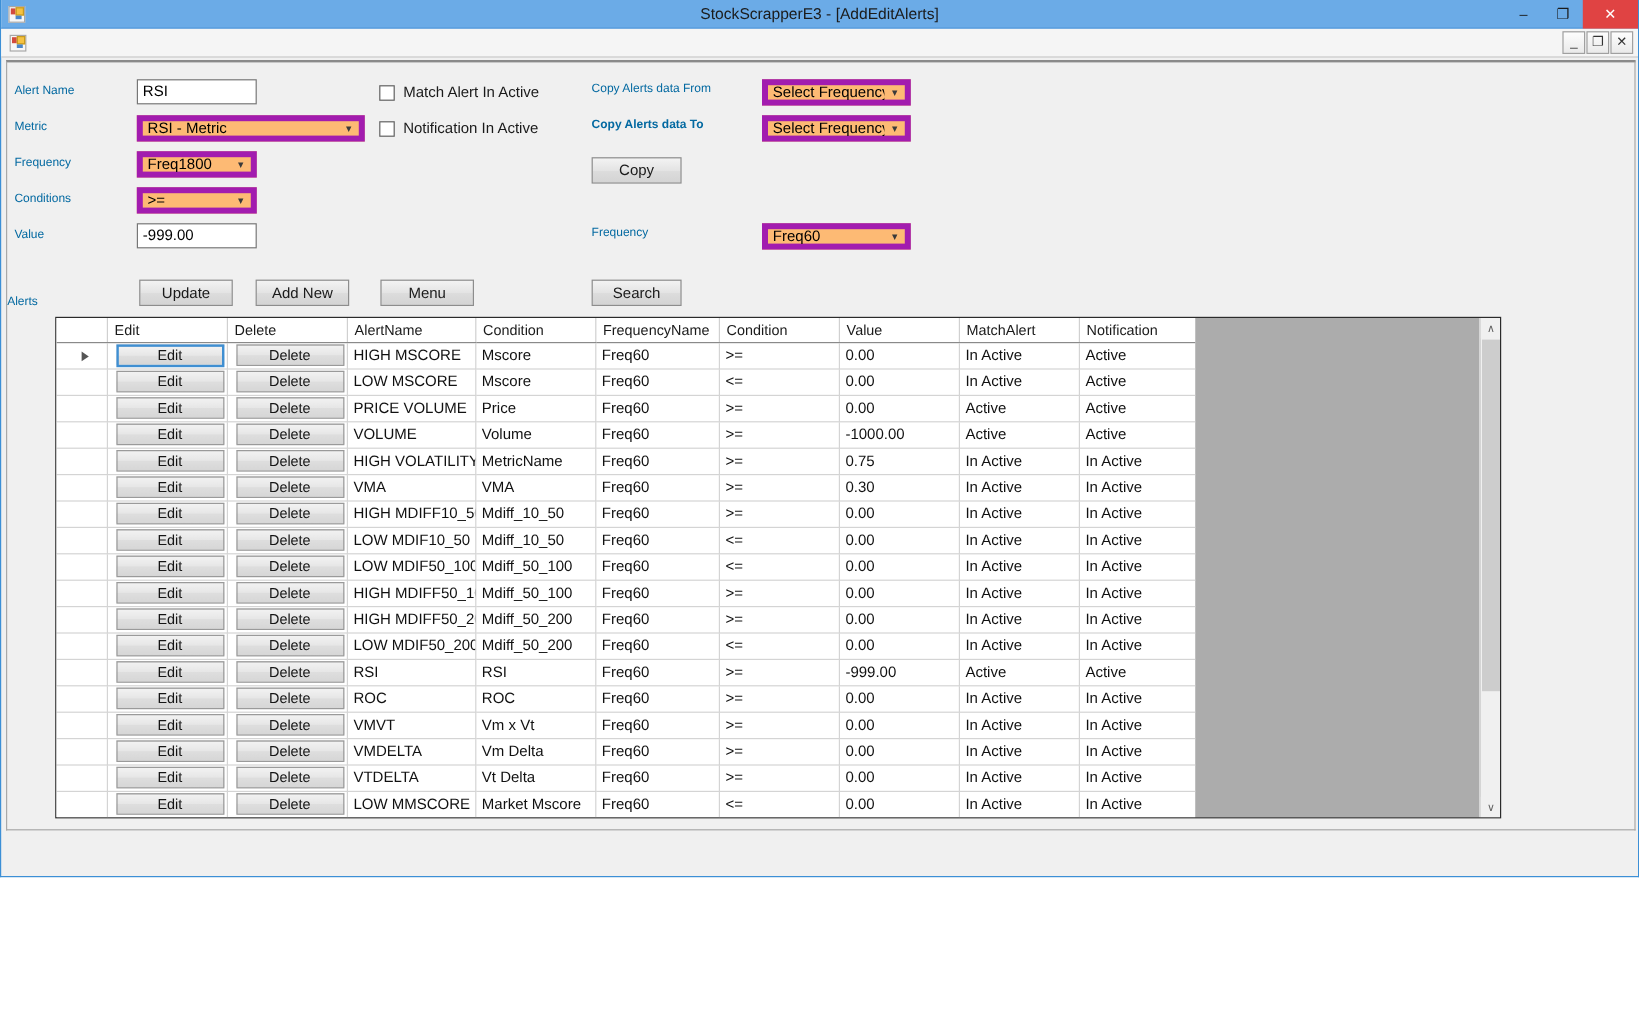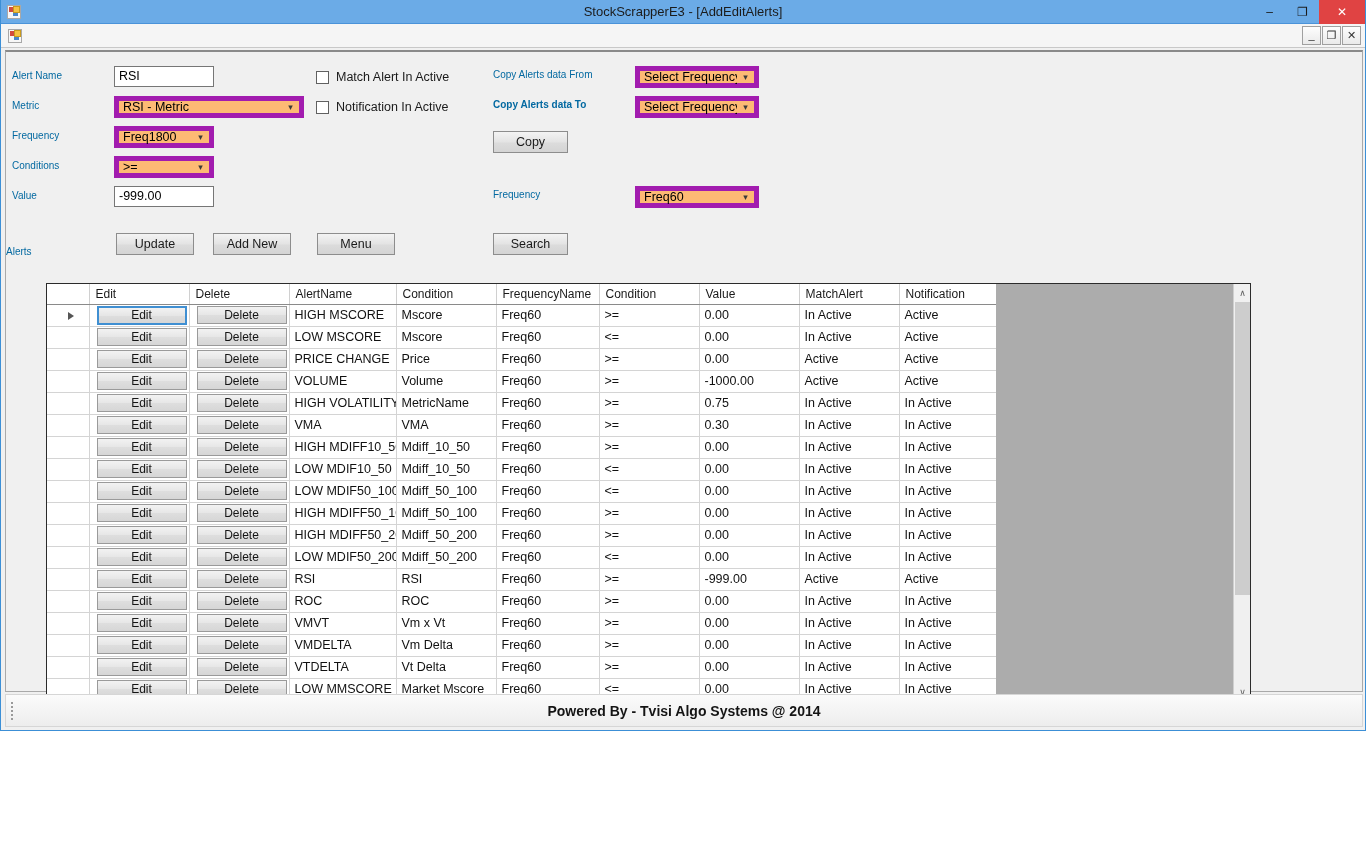--- a/index.html
+++ b/index.html
@@ -165,21 +165,20 @@
   }
 
   
   #grid-frame {
     position: absolute;
     left: 40px; top: 212px;
     width: 1205px; height: 418px;
     background: #ffffff;
     border: 1px solid #2b2b2b;
     overflow: hidden;
-    margin-top: 19px;
   }
   #grid-bg {
     position: absolute;
     left: 0; top: 0; right: 17px; bottom: 0;
     background: #acacac;
   }
   #grid-table-wrap {
     position: absolute;
     left: 0; top: 0;
     width: 949px;
@@ -460,21 +459,21 @@
                 <td>Active</td>
               </tr>
               <tr>
                 <td class="rowhdr"></td>
                 <td>
                   <span class="cellbtn">Edit</span>
                 </td>
                 <td>
                   <span class="cellbtn">Delete</span>
                 </td>
-                <td>PRICE CHANGE</td>
+                <td>PRICE VOLUME</td>
                 <td>Price</td>
                 <td>Freq60</td>
                 <td>&gt;=</td>
                 <td>0.00</td>
                 <td>Active</td>
                 <td>Active</td>
               </tr>
               <tr>
                 <td class="rowhdr"></td>
                 <td>
@@ -721,24 +720,14 @@
 
       <div id="grid-scroll">
         <div class="sb-arrow">∧</div>
         <div id="sb-thumb"></div>
         <div class="sb-arrow" id="sb-down">∨</div>
       </div>
     </div>
 
   </div>
 
-  <div id="footer-panel">
-    <div id="grip">
-      <span class="grip-dot" style="left:0;top:0"></span>
-      <span class="grip-dot" style="left:0;top:4px"></span>
-      <span class="grip-dot" style="left:0;top:8px"></span>
-      <span class="grip-dot" style="left:0;top:12px"></span>
-      <span class="grip-dot" style="left:0;top:16px"></span>
-    </div>
-    <div id="footer-text">Powered By - Tvisi Algo Systems @ 2014</div>
-  </div>
 
 </div>
 
 </body></html>

